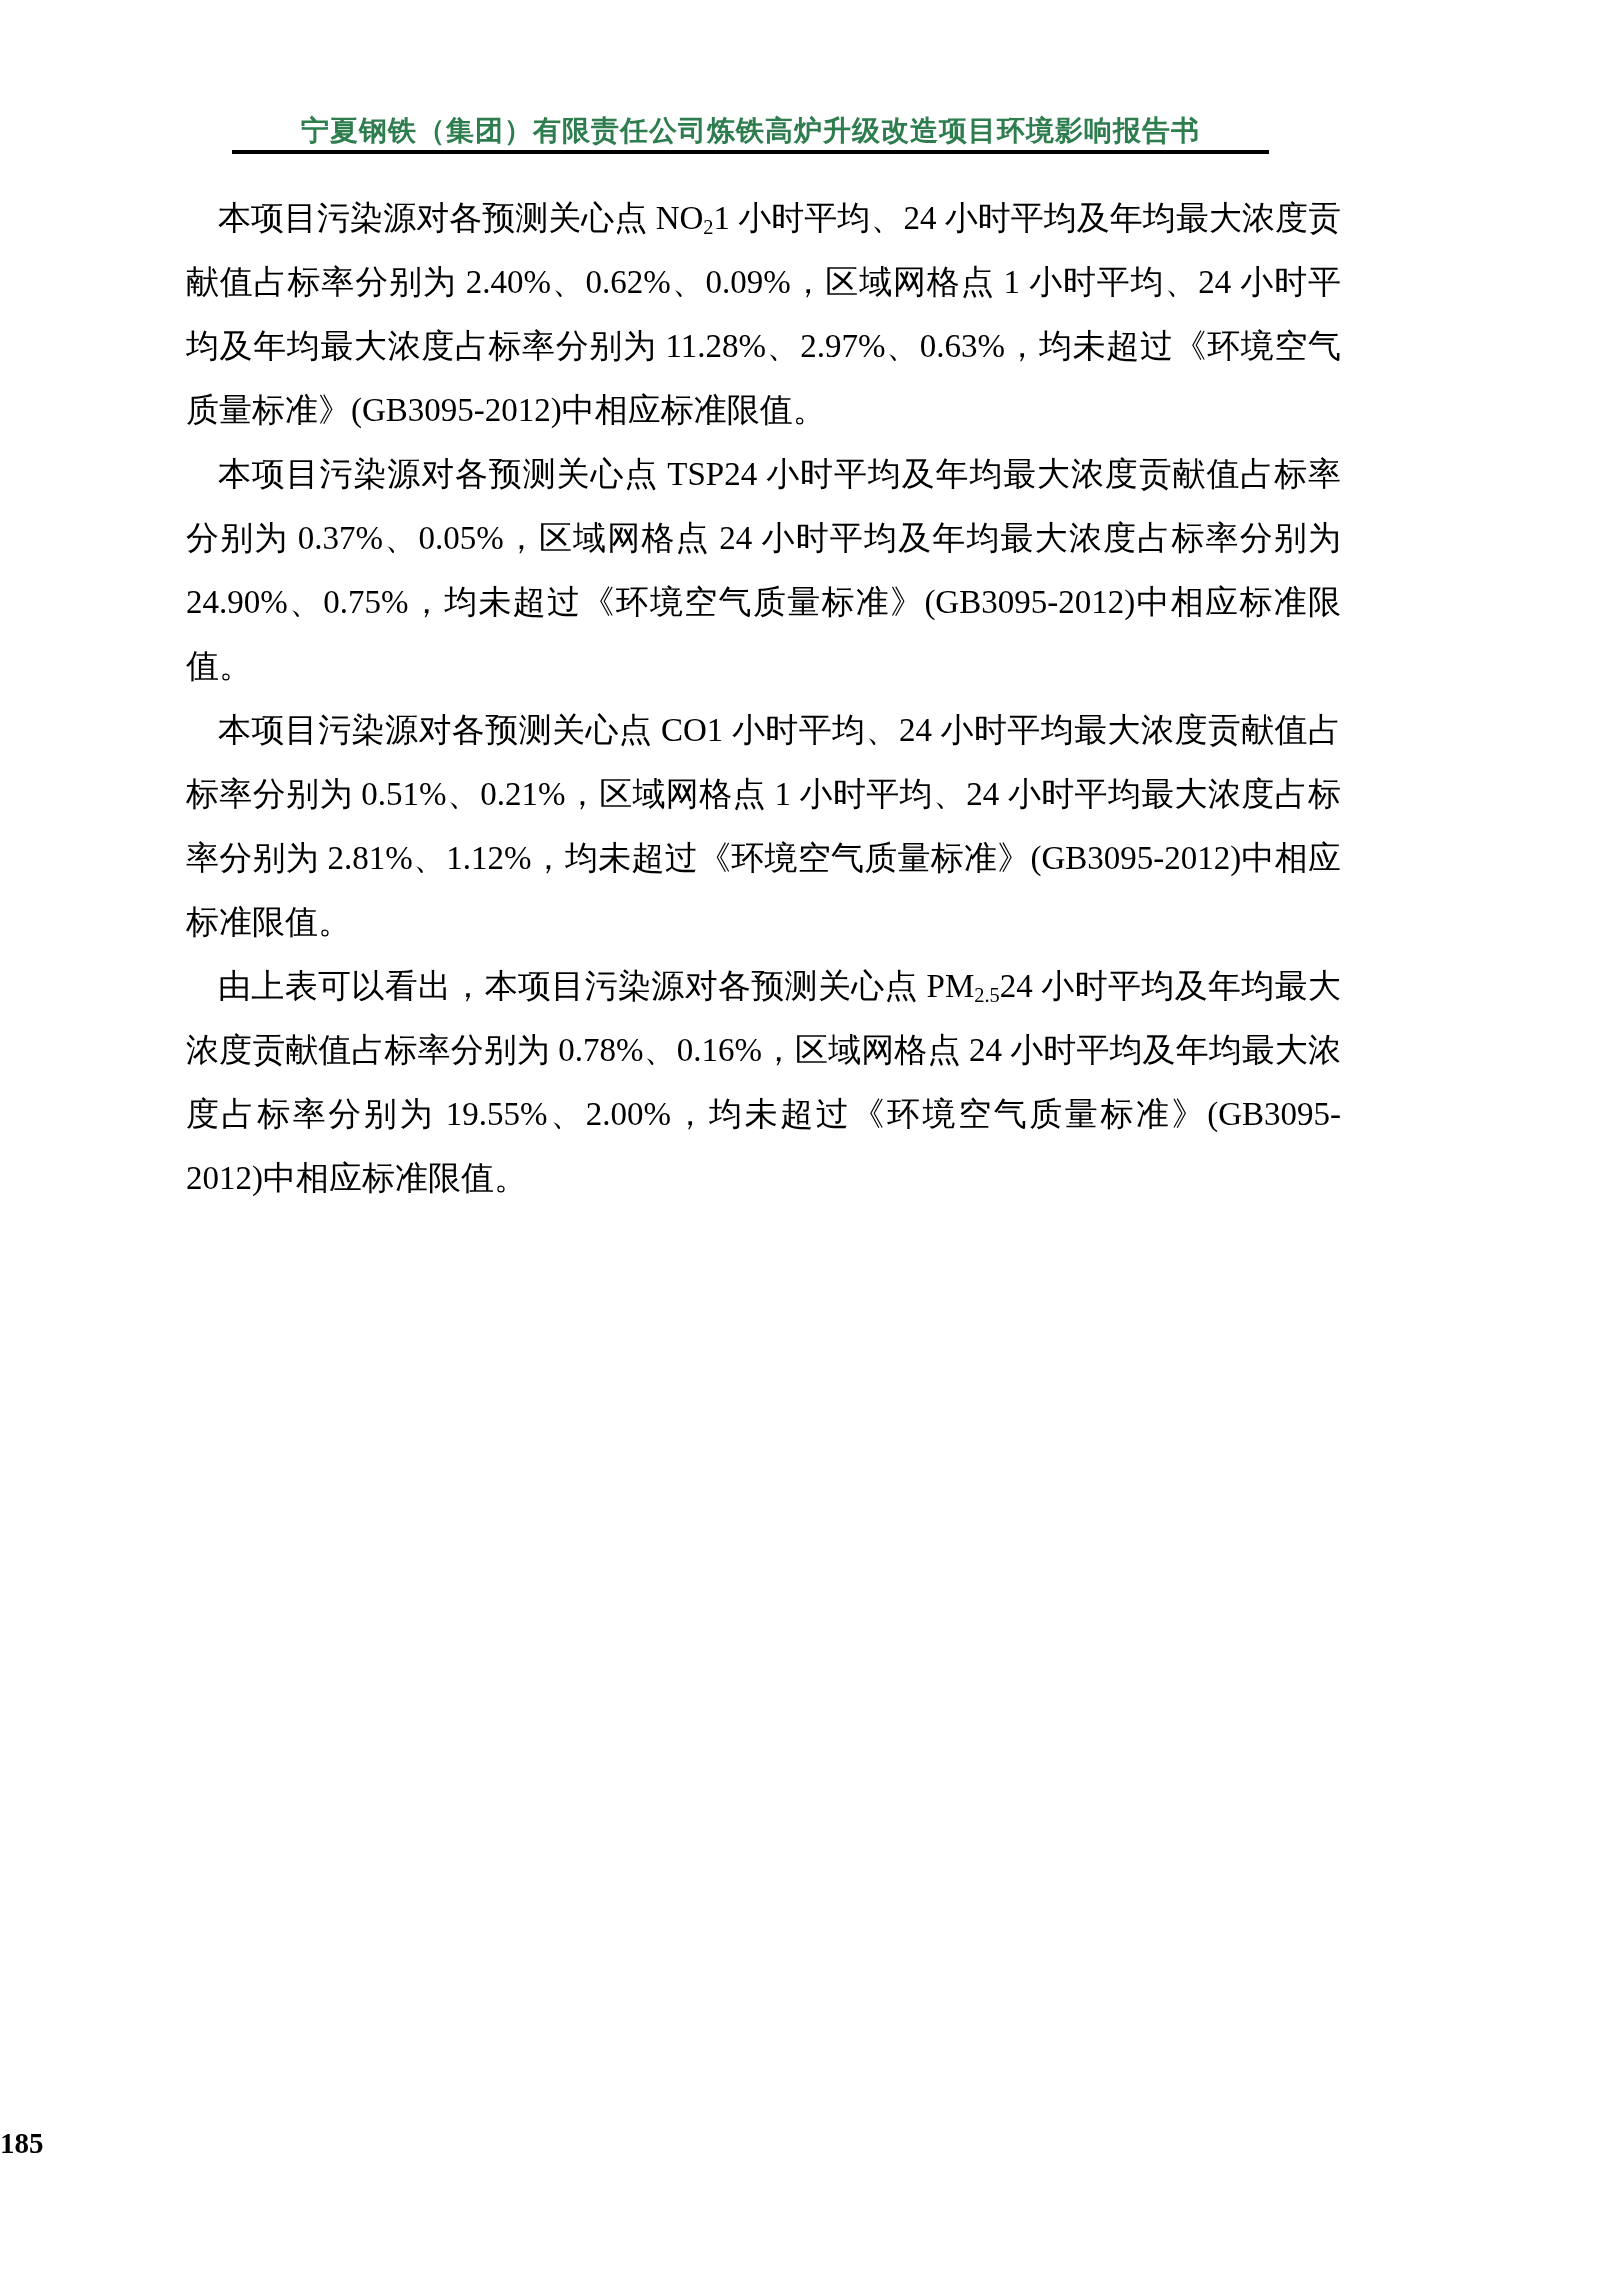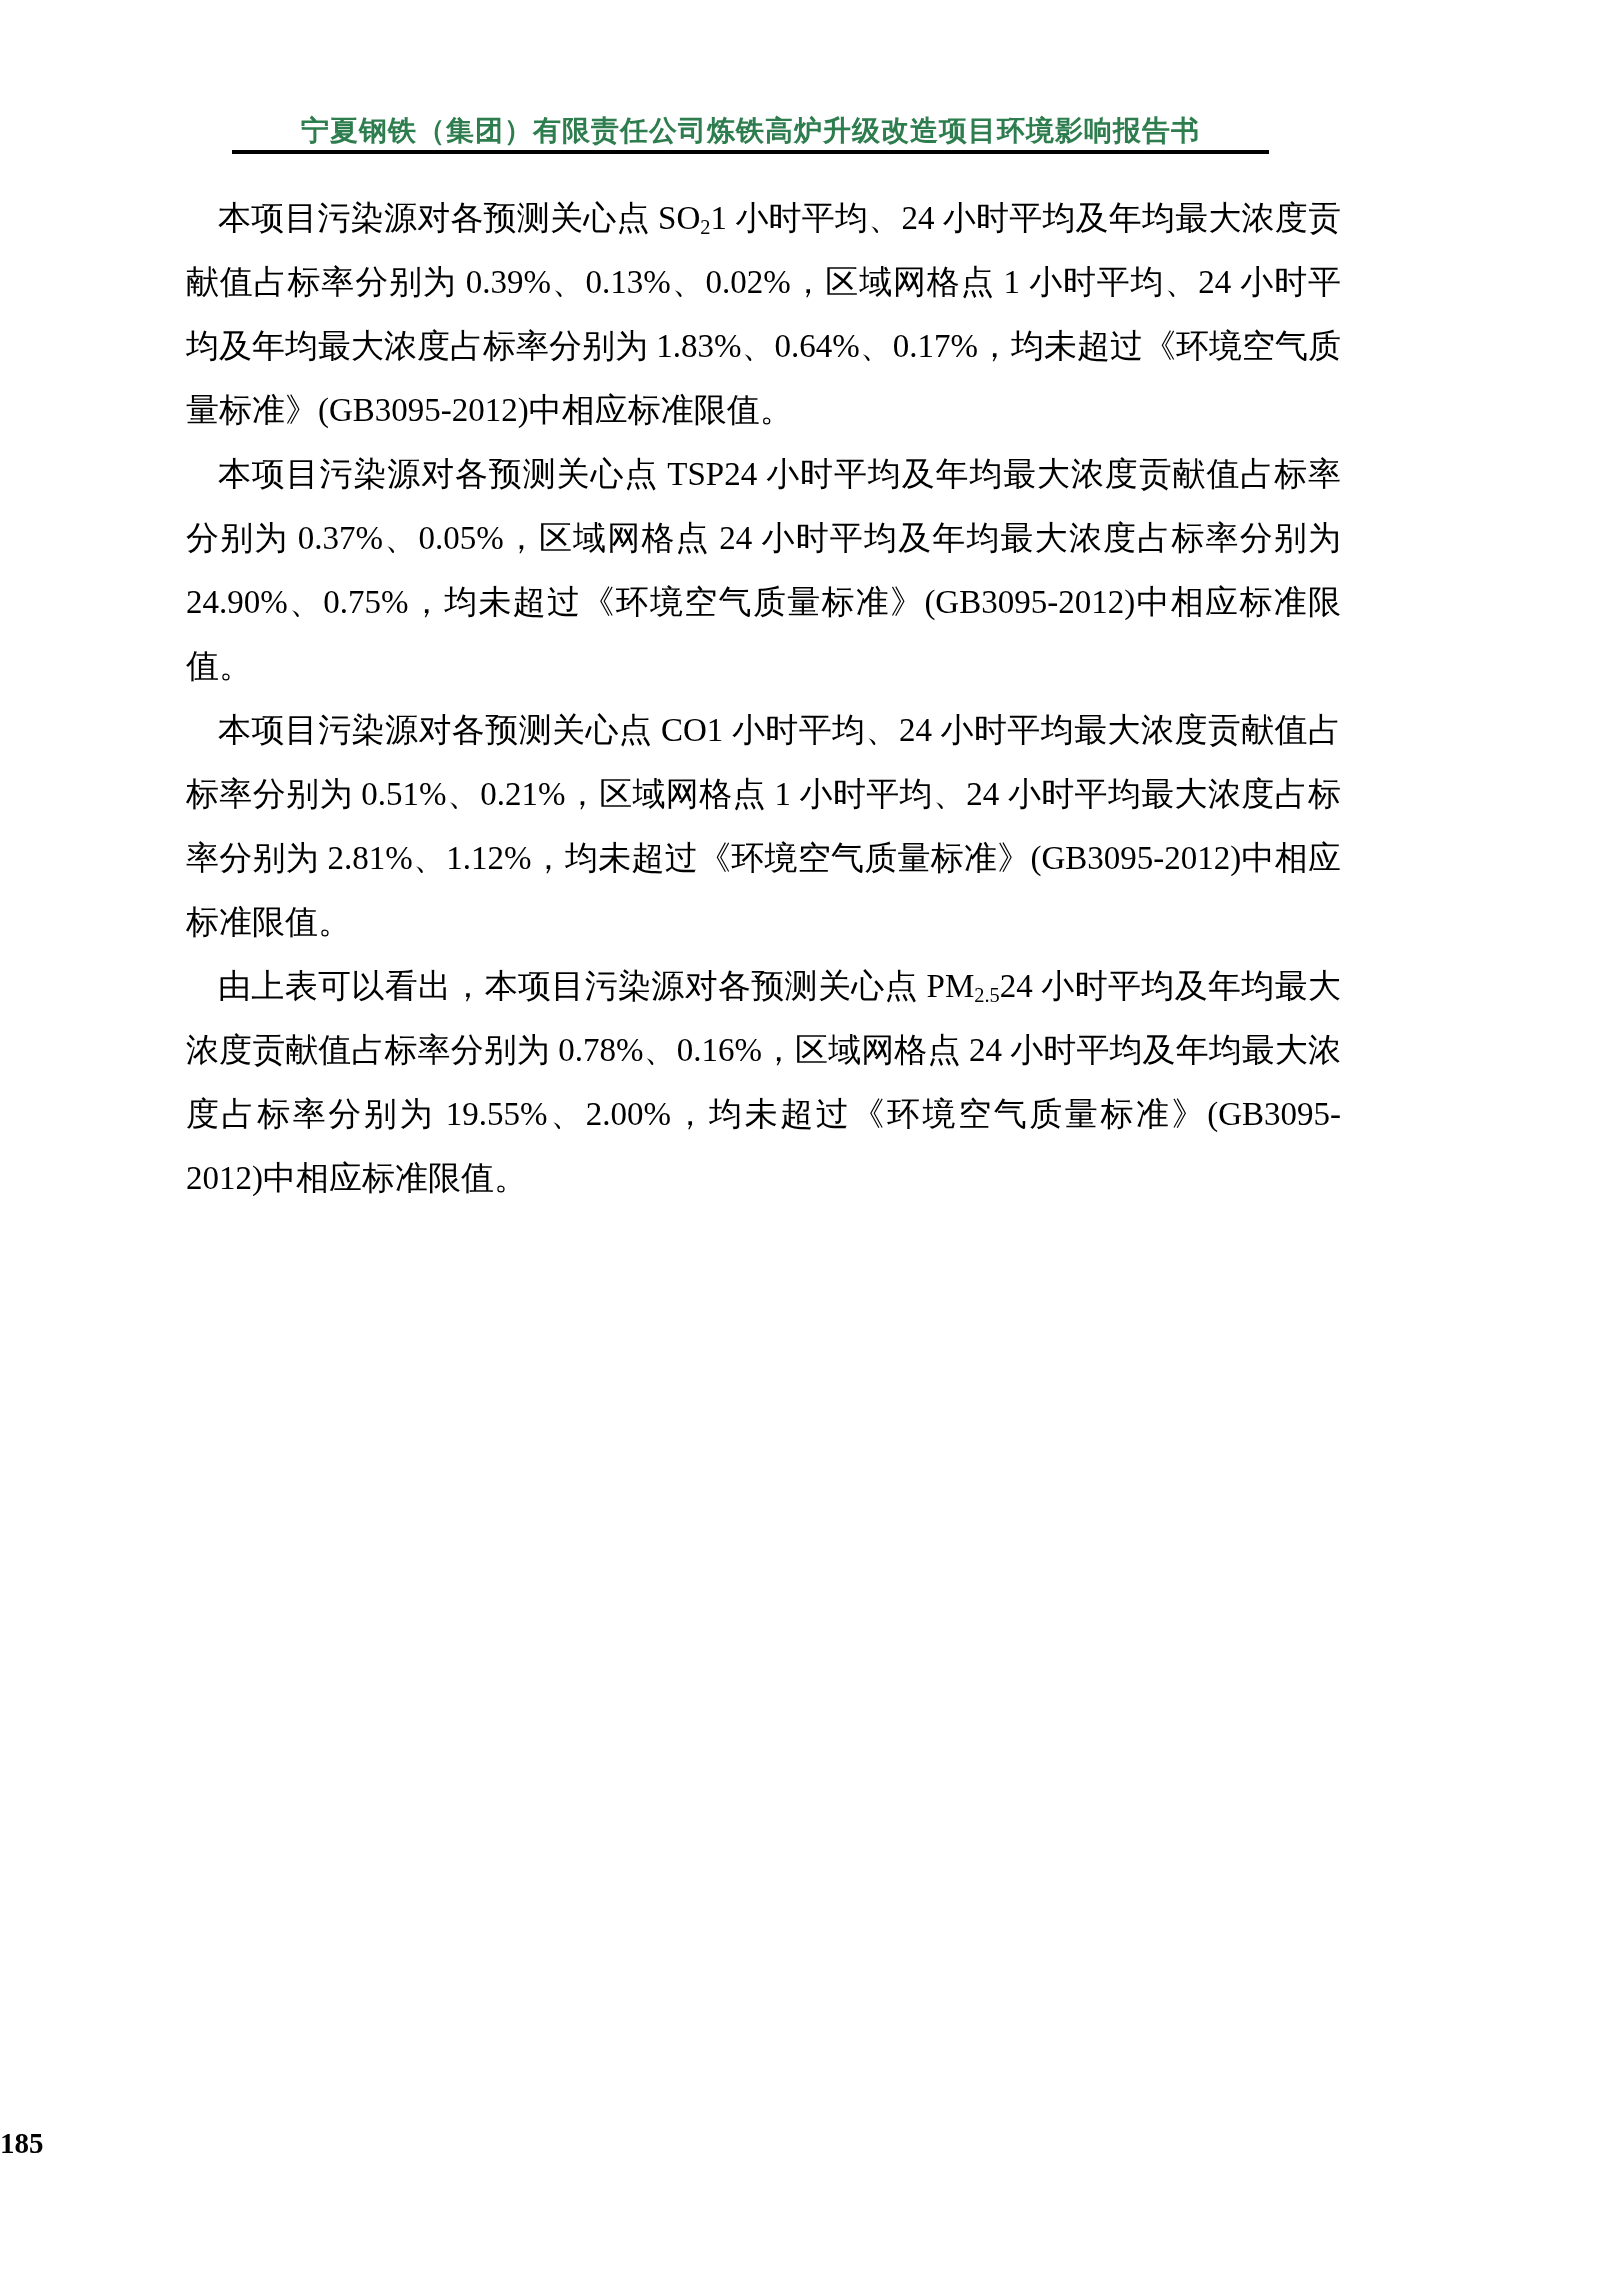--- a/index.html
+++ b/index.html
@@ -66,21 +66,21 @@
 </head>
 <body>
 
 <div class="page">
 
   <div class="header-title" style="color: rgb(46, 125, 78);">宁夏钢铁（集团）有限责任公司炼铁高炉升级改造项目环境影响报告书</div>
 
   <div class="header-rule" style="background: rgb(0, 0, 0);"></div>
 
   <div class="content">
-    <p>本项目污染源对各预测关心点 SO<sub>2</sub>1 小时平均、24 小时平均及年均最大浓度贡献值占标率分别为 0.39%、0.13%、0.02%，区域网格点 1 小时平均、24 小时平均及年均最大浓度占标率分别为 1.83%、0.64%、0.17%，均未超过《环境空气质量标准》(GB3095-2012)中相应标准限值。</p>
+    <p>本项目污染源对各预测关心点 NO<sub>2</sub>1 小时平均、24 小时平均及年均最大浓度贡献值占标率分别为 2.40%、0.62%、0.09%，区域网格点 1 小时平均、24 小时平均及年均最大浓度占标率分别为 11.28%、2.97%、0.63%，均未超过《环境空气质量标准》(GB3095-2012)中相应标准限值。</p>
     <p>本项目污染源对各预测关心点 TSP24 小时平均及年均最大浓度贡献值占标率分别为 0.37%、0.05%，区域网格点 24 小时平均及年均最大浓度占标率分别为 24.90%、0.75%，均未超过《环境空气质量标准》(GB3095-2012)中相应标准限值。</p>
     <p>本项目污染源对各预测关心点 CO1 小时平均、24 小时平均最大浓度贡献值占标率分别为 0.51%、0.21%，区域网格点 1 小时平均、24 小时平均最大浓度占标率分别为 2.81%、1.12%，均未超过《环境空气质量标准》(GB3095-2012)中相应标准限值。</p>
     <p>由上表可以看出，本项目污染源对各预测关心点 PM<sub>2.5</sub>24 小时平均及年均最大浓度贡献值占标率分别为 0.78%、0.16%，区域网格点 24 小时平均及年均最大浓度占标率分别为 19.55%、2.00%，均未超过《环境空气质量标准》(GB3095-2012)中相应标准限值。</p>
   </div>
 
   <div class="footer">
     <span class="page-number">185</span>
   </div>
 
 </div>

